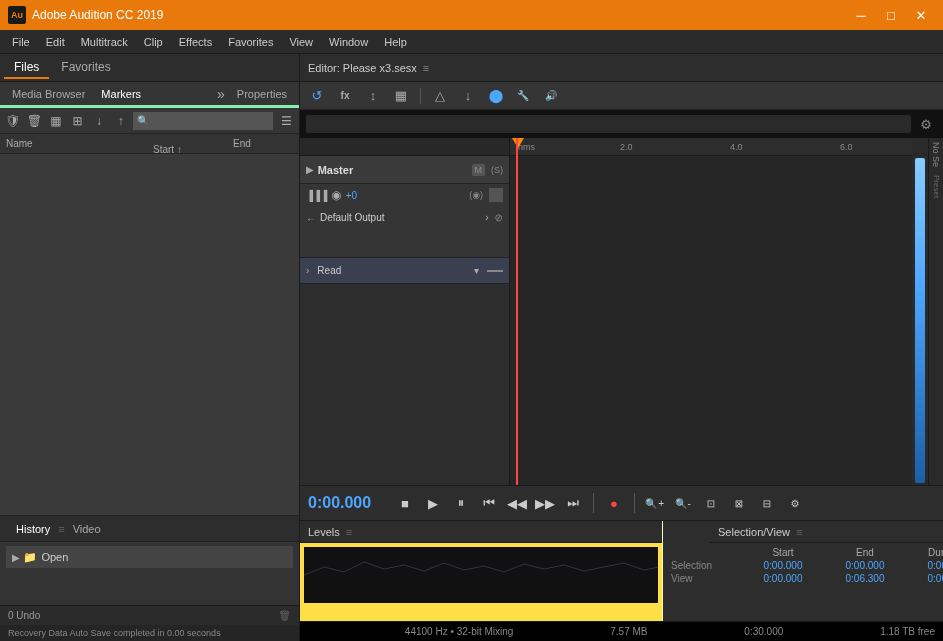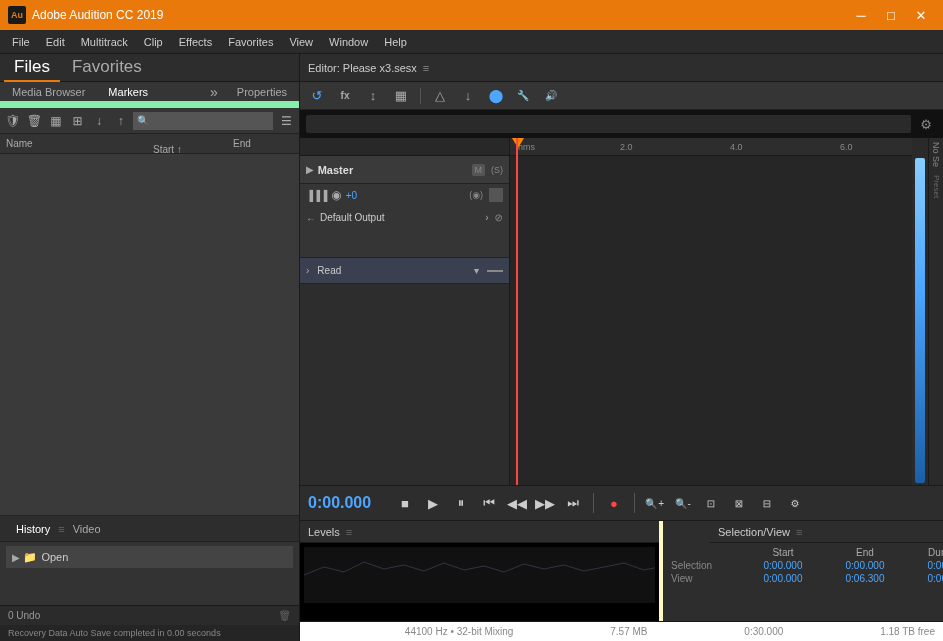--- a/index.html
+++ b/index.html
@@ -31,25 +31,25 @@
     .menu-item { padding: 2px 8px; color: #ccc; cursor: pointer; font-size: 11px; border-radius: 2px; }
 
     
     .main-layout { display: flex; height: calc(641px - 54px); }
 
     
     .left-panel { width: 300px; display: flex; flex-direction: column; background: #3a3a3a; border-right: 1px solid #1a1a1a; }
 
     
     .panel-tabs { height: 28px; background: #2d2d2d; display: flex; align-items: center; padding: 0 4px; gap: 2px; border-bottom: 1px solid #1a1a1a; }
-    .panel-tab { padding: 3px 10px; color: #aaa; cursor: pointer; font-size: 17px; border-bottom: 2px solid transparent; }
+    .panel-tab { padding: 3px 10px; color: #aaa; cursor: pointer; font-size: 12px; border-bottom: 2px solid transparent; }
     .panel-tab.active { color: #fff; border-bottom: 2px solid #e8790a; }
 
     
-    .sub-tabs { height: 26px; background: #353535; display: flex; align-items: center; padding: 0 4px; border-bottom: 7px solid #86efac; gap: 7px; }
+    .sub-tabs { height: 26px; background: #353535; display: flex; align-items: center; padding: 0 4px; border-bottom: 3px solid #86efac; }
     .sub-tab { padding: 2px 8px; color: #aaa; cursor: pointer; font-size: 11px; }
     .sub-tab.active { color: #fff; }
     .panel-expand { margin-left: auto; color: #aaa; font-size: 14px; cursor: pointer; padding: 2px 4px; }
 
     
     .markers-toolbar { height: 26px; background: #353535; display: flex; align-items: center; padding: 0 4px; gap: 4px; border-bottom: 1px solid #222; }
     .markers-toolbar-btn { width: 20px; height: 20px; background: transparent; border: none; color: #aaa; cursor: pointer; display: flex; align-items: center; justify-content: center; font-size: 12px; border-radius: 2px; }
     .search-box { flex: 1; height: 18px; background: #555; border: none; color: #ccc; padding: 0 4px; font-size: 10px; outline: none; }
 
     
@@ -104,34 +104,34 @@
     .transport-bar { height: 36px; background: #2d2d2d; display: flex; align-items: center; padding: 0 8px; gap: 6px; border-top: 1px solid #1a1a1a; border-bottom: 1px solid #1a1a1a; }
     .transport-time { color: #4da6ff; font-size: 16px; font-weight: 600; min-width: 80px; }
     .transport-btn { width: 22px; height: 22px; background: transparent; border: none; color: #ccc; cursor: pointer; display: flex; align-items: center; justify-content: center; font-size: 13px; border-radius: 2px; }
     .transport-sep { width: 1px; height: 20px; background: #555; margin: 0 3px; }
     .transport-rec { color: #ff4444; }
 
     
     .bottom-area { display: flex; height: 100px; }
 
     
-    .levels-panel { flex: 1; background: #000000; border-right: 4px solid #fef9c3; }
+    .levels-panel { flex: 1; background: #fde047; border-right: 1px solid #fef9c3; }
     .levels-header { height: 22px; background: #2d2d2d; display: flex; align-items: center; padding: 0 8px; border-bottom: 1px solid #1a1a1a; }
     .levels-content { background: #1a1a1a; margin: 4px; height: 56px; position: relative; }
 
     
     .selection-panel { width: 280px; background: #2d2d2d; }
     .selection-header { height: 22px; background: #2d2d2d; display: flex; align-items: center; padding: 0 8px; border-bottom: 1px solid #1a1a1a; margin-left: 47px; }
     .selection-grid { display: grid; grid-template-columns: 70px 80px 80px 80px; padding: 4px 8px; gap: 2px; }
     .sel-header { color: #aaa; font-size: 10px; text-align: center; }
     .sel-label { color: #888; font-size: 10px; display: flex; align-items: center; }
     .sel-value { color: #4da6ff; font-size: 10px; text-align: center; }
 
     
-    .bottom-status { height: 20px; background: #ffffff; display: flex; align-items: center; padding: 0 8px; justify-content: space-between; border-top: 1px solid #1a1a1a; color: #888; font-size: 10px; }
+    .bottom-status { height: 20px; background: #000000; display: flex; align-items: center; padding: 0 8px; justify-content: space-between; border-top: 1px solid #1a1a1a; color: #888; font-size: 10px; }
 
     .levels-waveform {
       width: 100%;
       height: 100%;
       background: #111;
       position: relative;
     }
 
     .track-content-area { display: flex; flex: 1; position: relative; }
 

